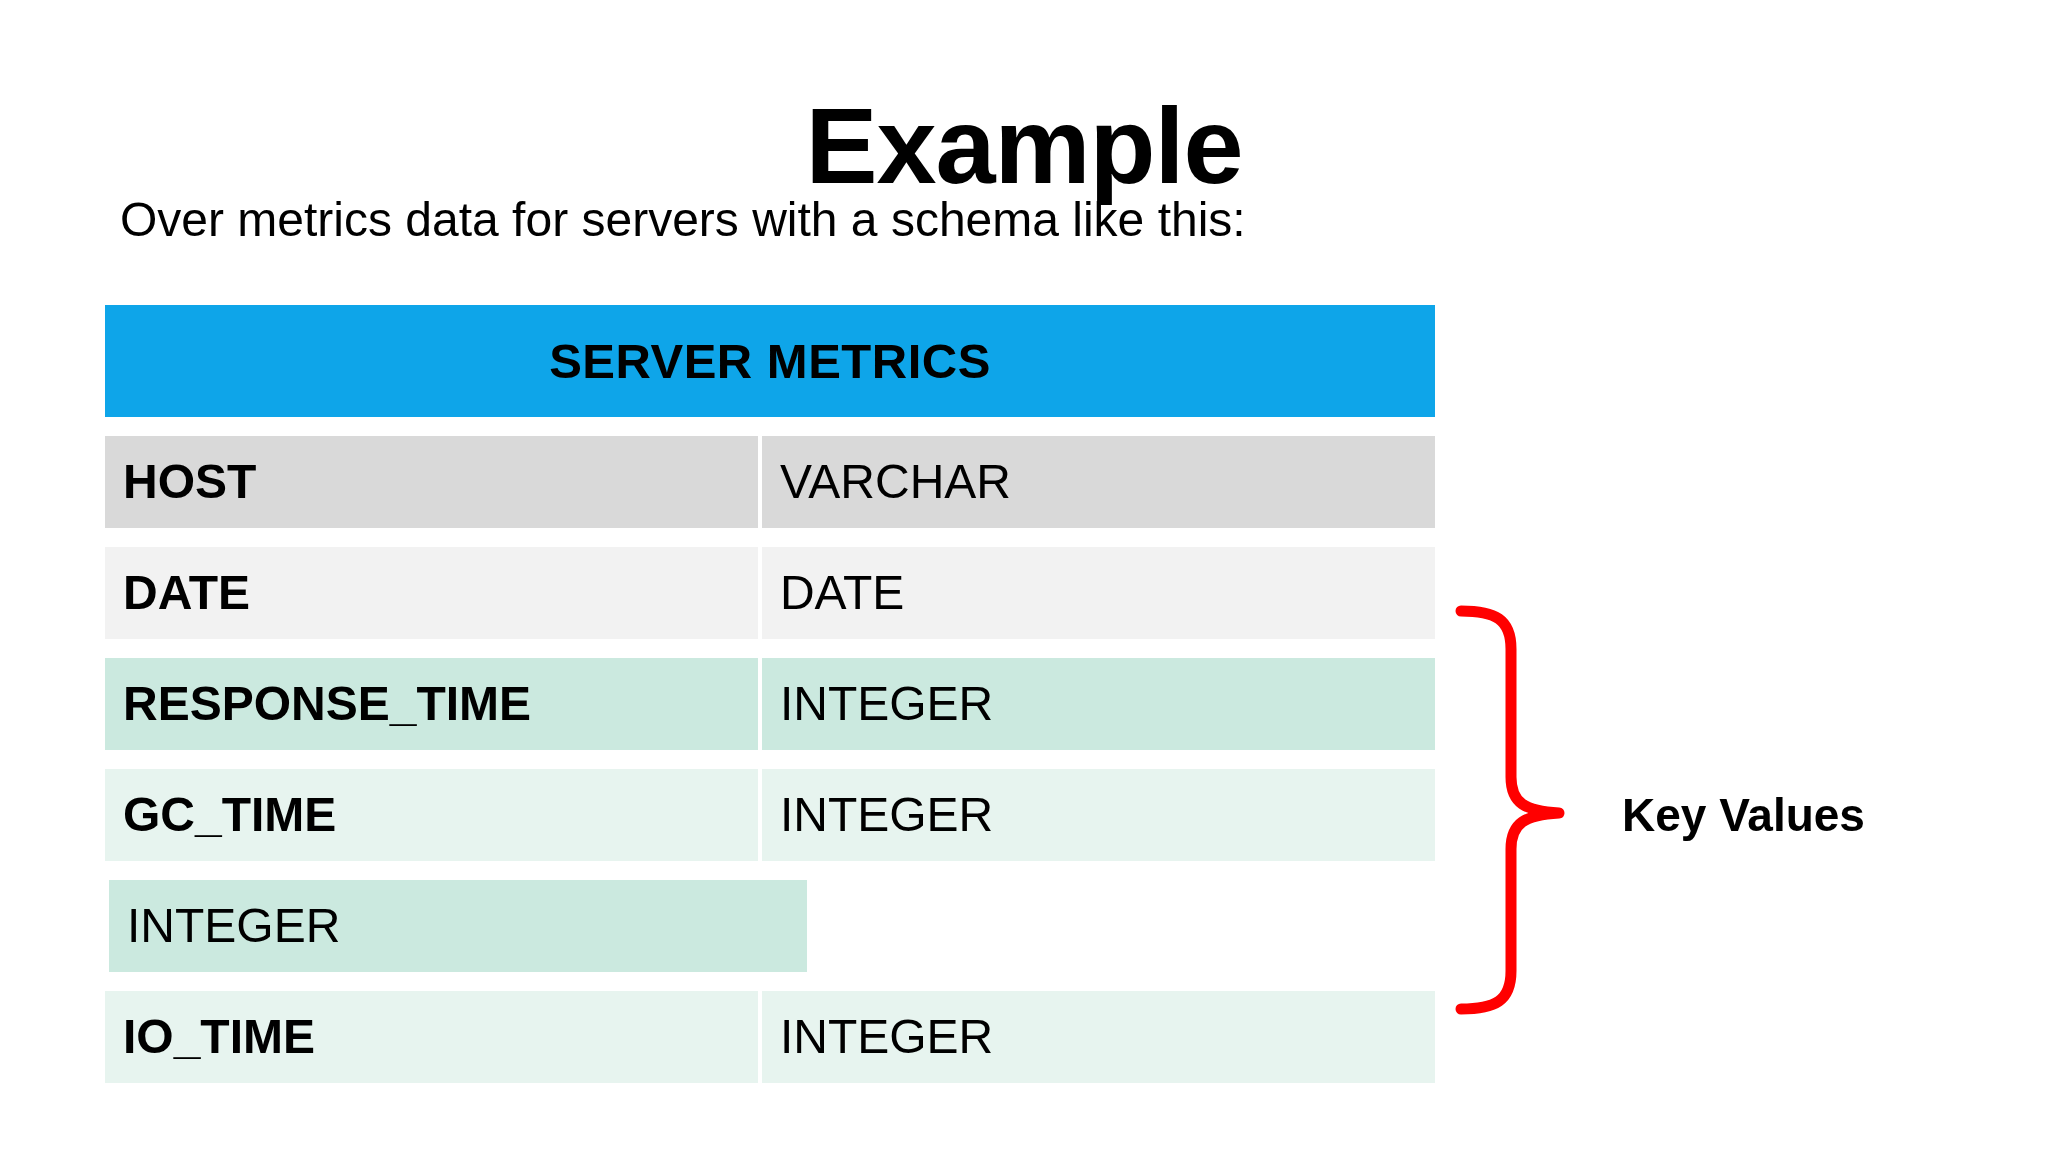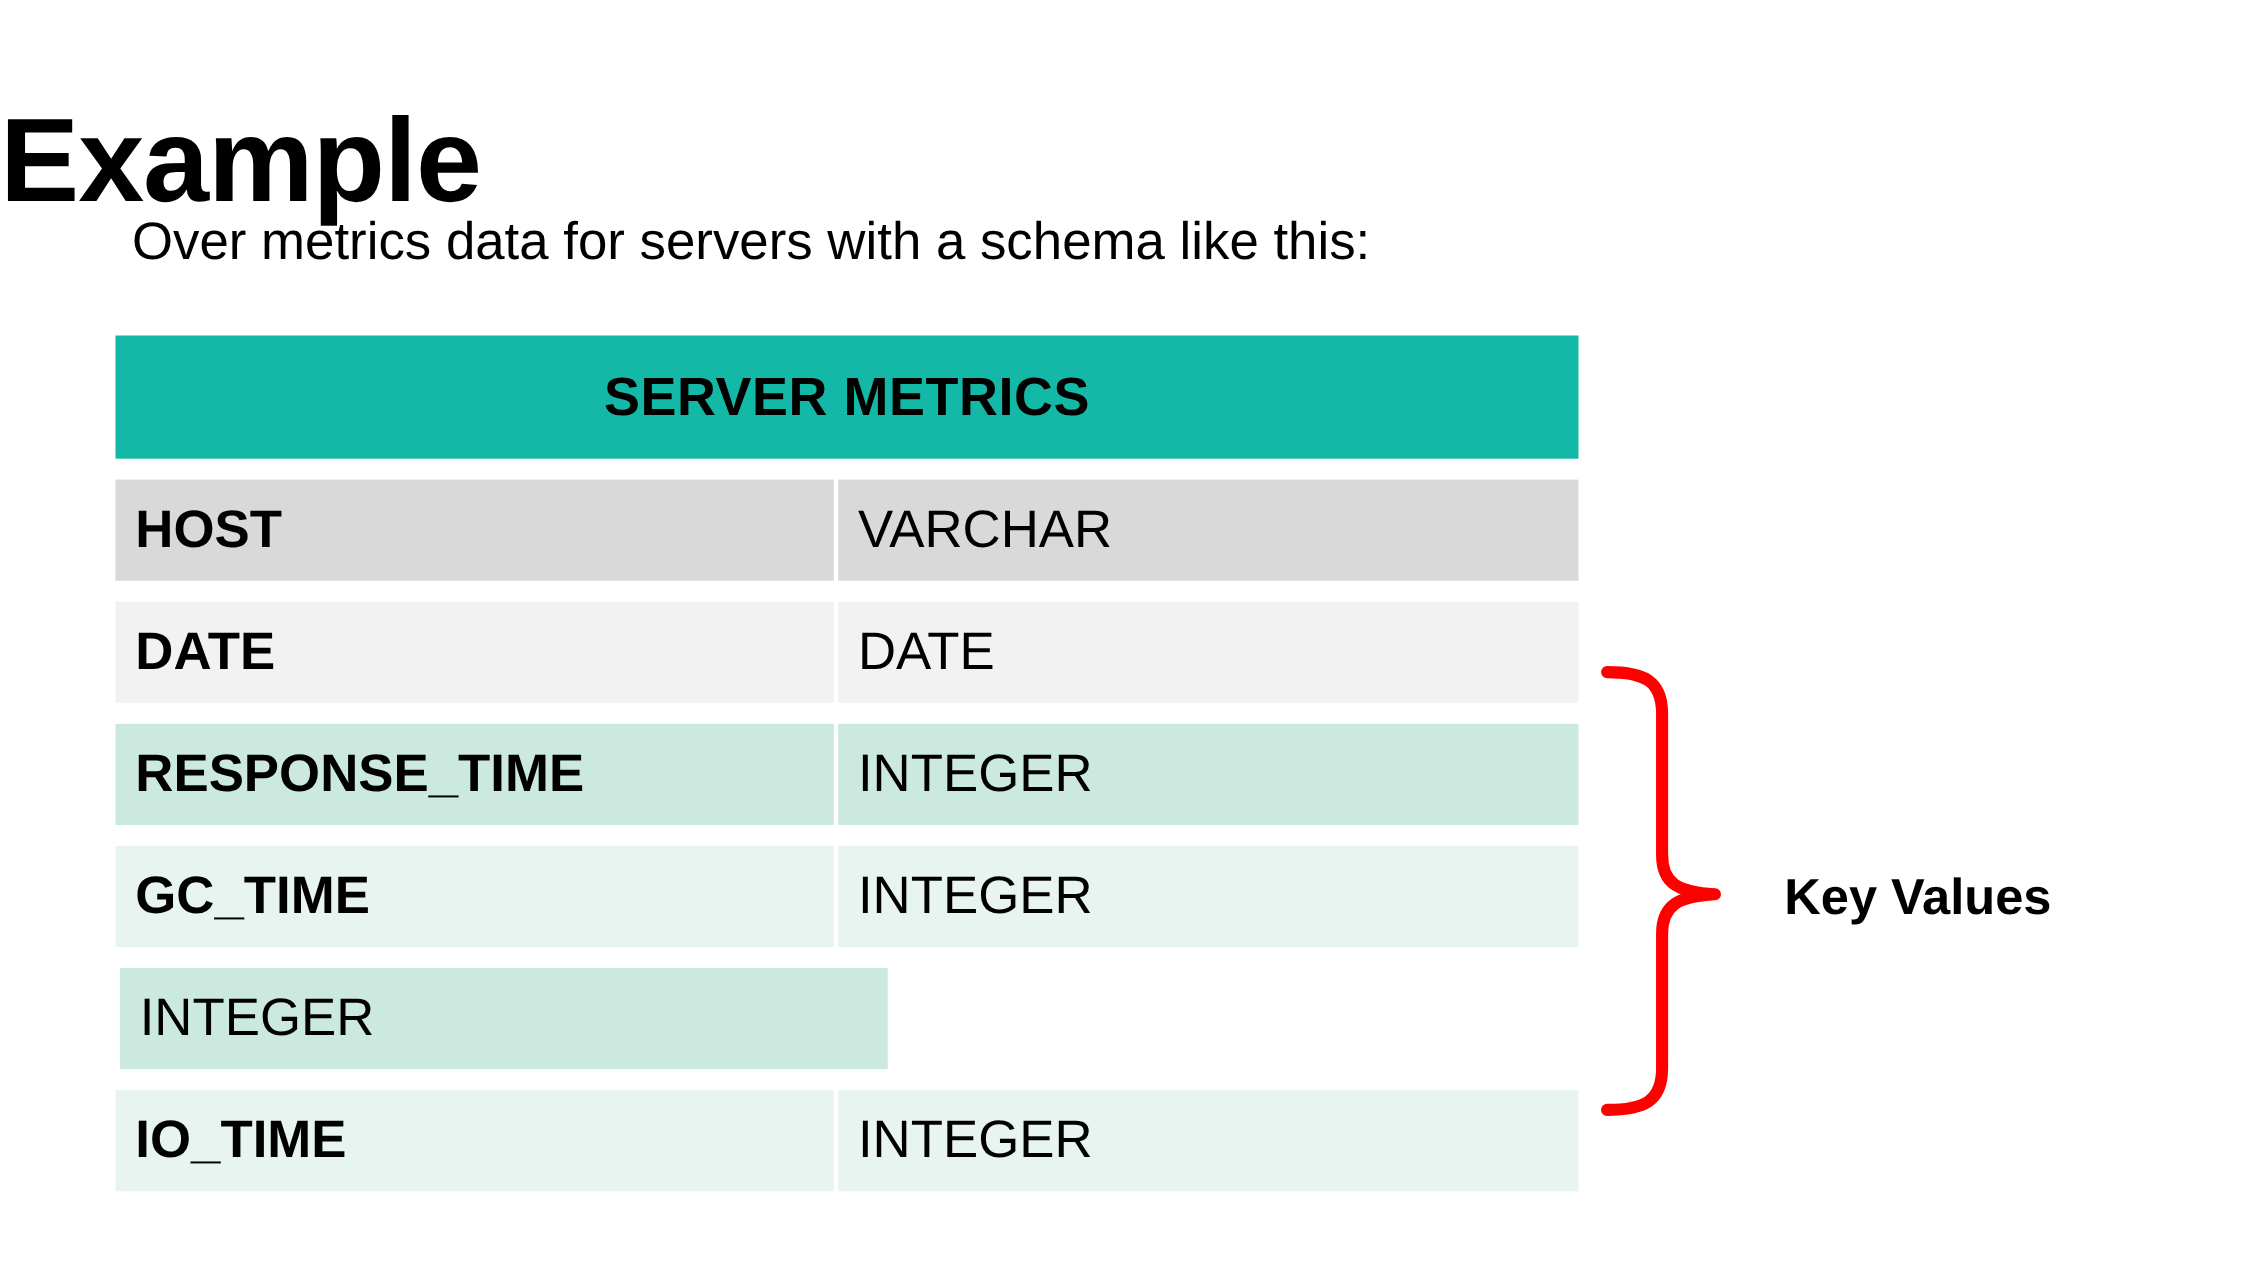--- a/index.html
+++ b/index.html
@@ -19,20 +19,21 @@
     background: #ffffff;
     overflow: hidden;
   }
 
   
   .slide-title {
     position: absolute;
     left: 0;
     top: 14px;
     width: 2048px;
+    text-align: center;
     font-size: 108px;
     line-height: 1.12;
     font-weight: bold;
     letter-spacing: -1px;
     color: #000000;
     white-space: nowrap;
   }
 
   
   .slide-subtitle {
@@ -49,21 +50,21 @@
 
   
   .schema-table {
     position: absolute;
     left: 105px;
     top: 305px;
     width: 1330px;
   }
   .table-header {
     height: 112px;
-    background: #14b8a6;
+    background: #0ea5e9;
     display: flex;
     align-items: center;
     justify-content: center;
   }
   .table-header-label {
     font-size: 49px;
     font-weight: bold;
     letter-spacing: 0.5px;
     color: #000000;
     white-space: nowrap;

